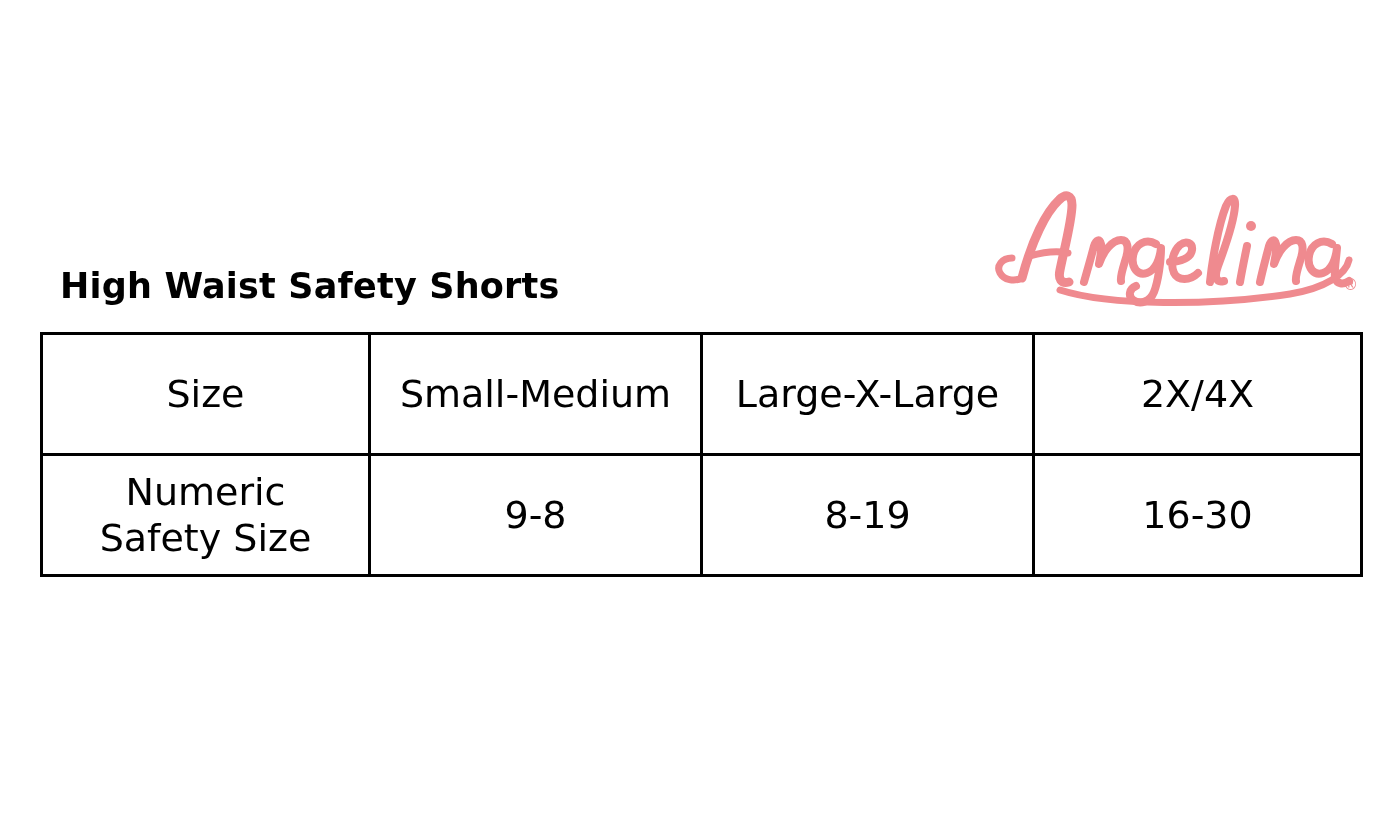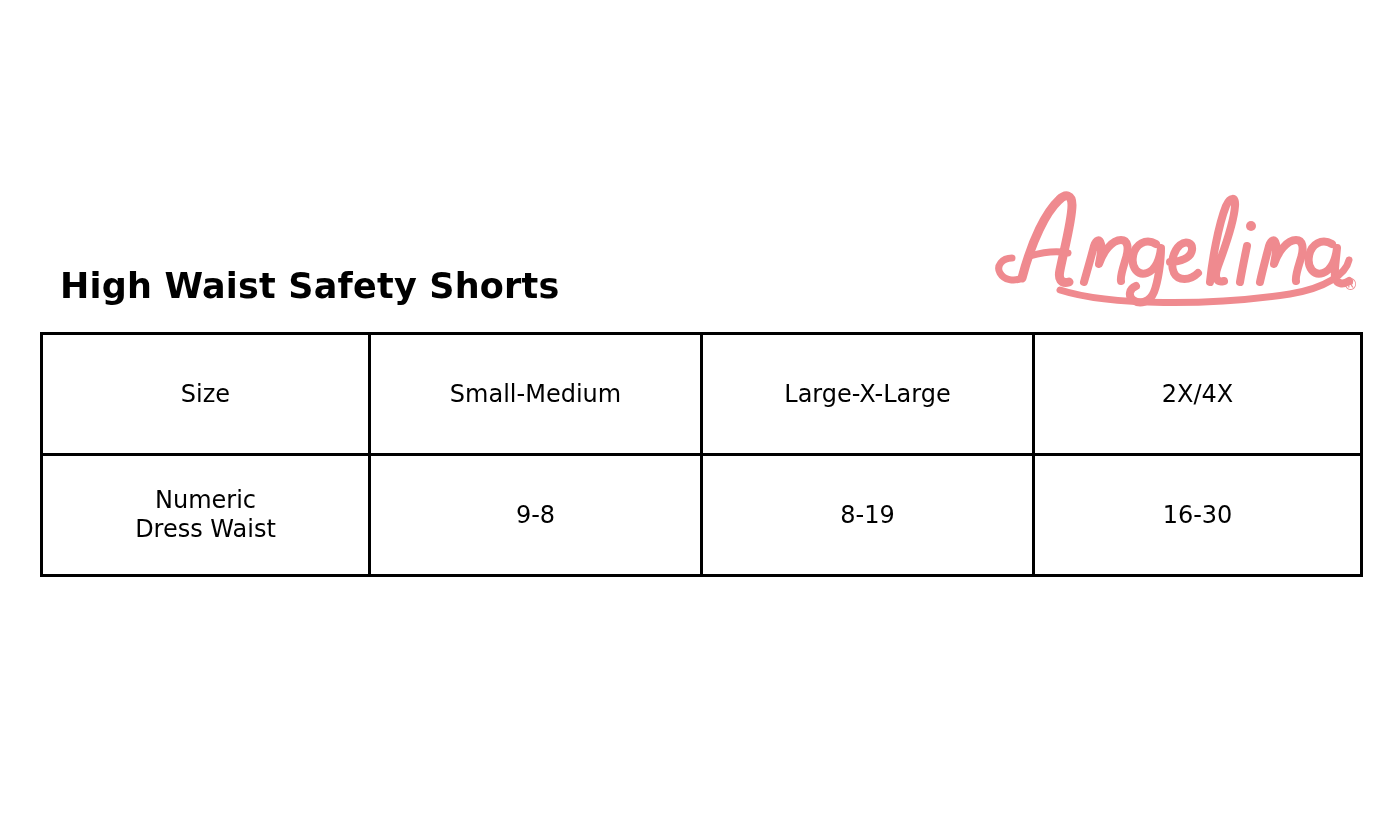--- a/index.html
+++ b/index.html
@@ -64,21 +64,21 @@
     left: 40px;
     top: 332px;
     width: 1320px;
     border-collapse: collapse;
     table-layout: fixed;
   }
   #size-table td {
     border: 3px solid #000000;
     text-align: center;
     vertical-align: middle;
-    font-size: 24px;
+    font-size: 38px;
     font-weight: 400;
     padding: 0;
     line-height: 1.18;
   }
   #size-table tr.row-size td { height: 118px; }
   #size-table tr.row-numeric td { height: 118px; }
 
   #size-table col.c1 { width: 328px; }
   #size-table col.c2 { width: 332px; }
   #size-table col.c3 { width: 332px; }
@@ -134,21 +134,21 @@
     <tbody>
       <tr class="row-size">
         <td>Size</td>
         <td>Small-Medium</td>
         <td>Large-X-Large</td>
         <td>2X/4X</td>
       </tr>
       <tr class="row-numeric">
         <td>
           <span class="cell-two-line">Numeric</span>
-          <span class="cell-two-line">Dress Waist</span>
+          <span class="cell-two-line">Safety Size</span>
         </td>
         <td>9-8</td>
         <td>8-19</td>
         <td>16-30</td>
       </tr>
     </tbody>
   </table>
 
 </div>
 

